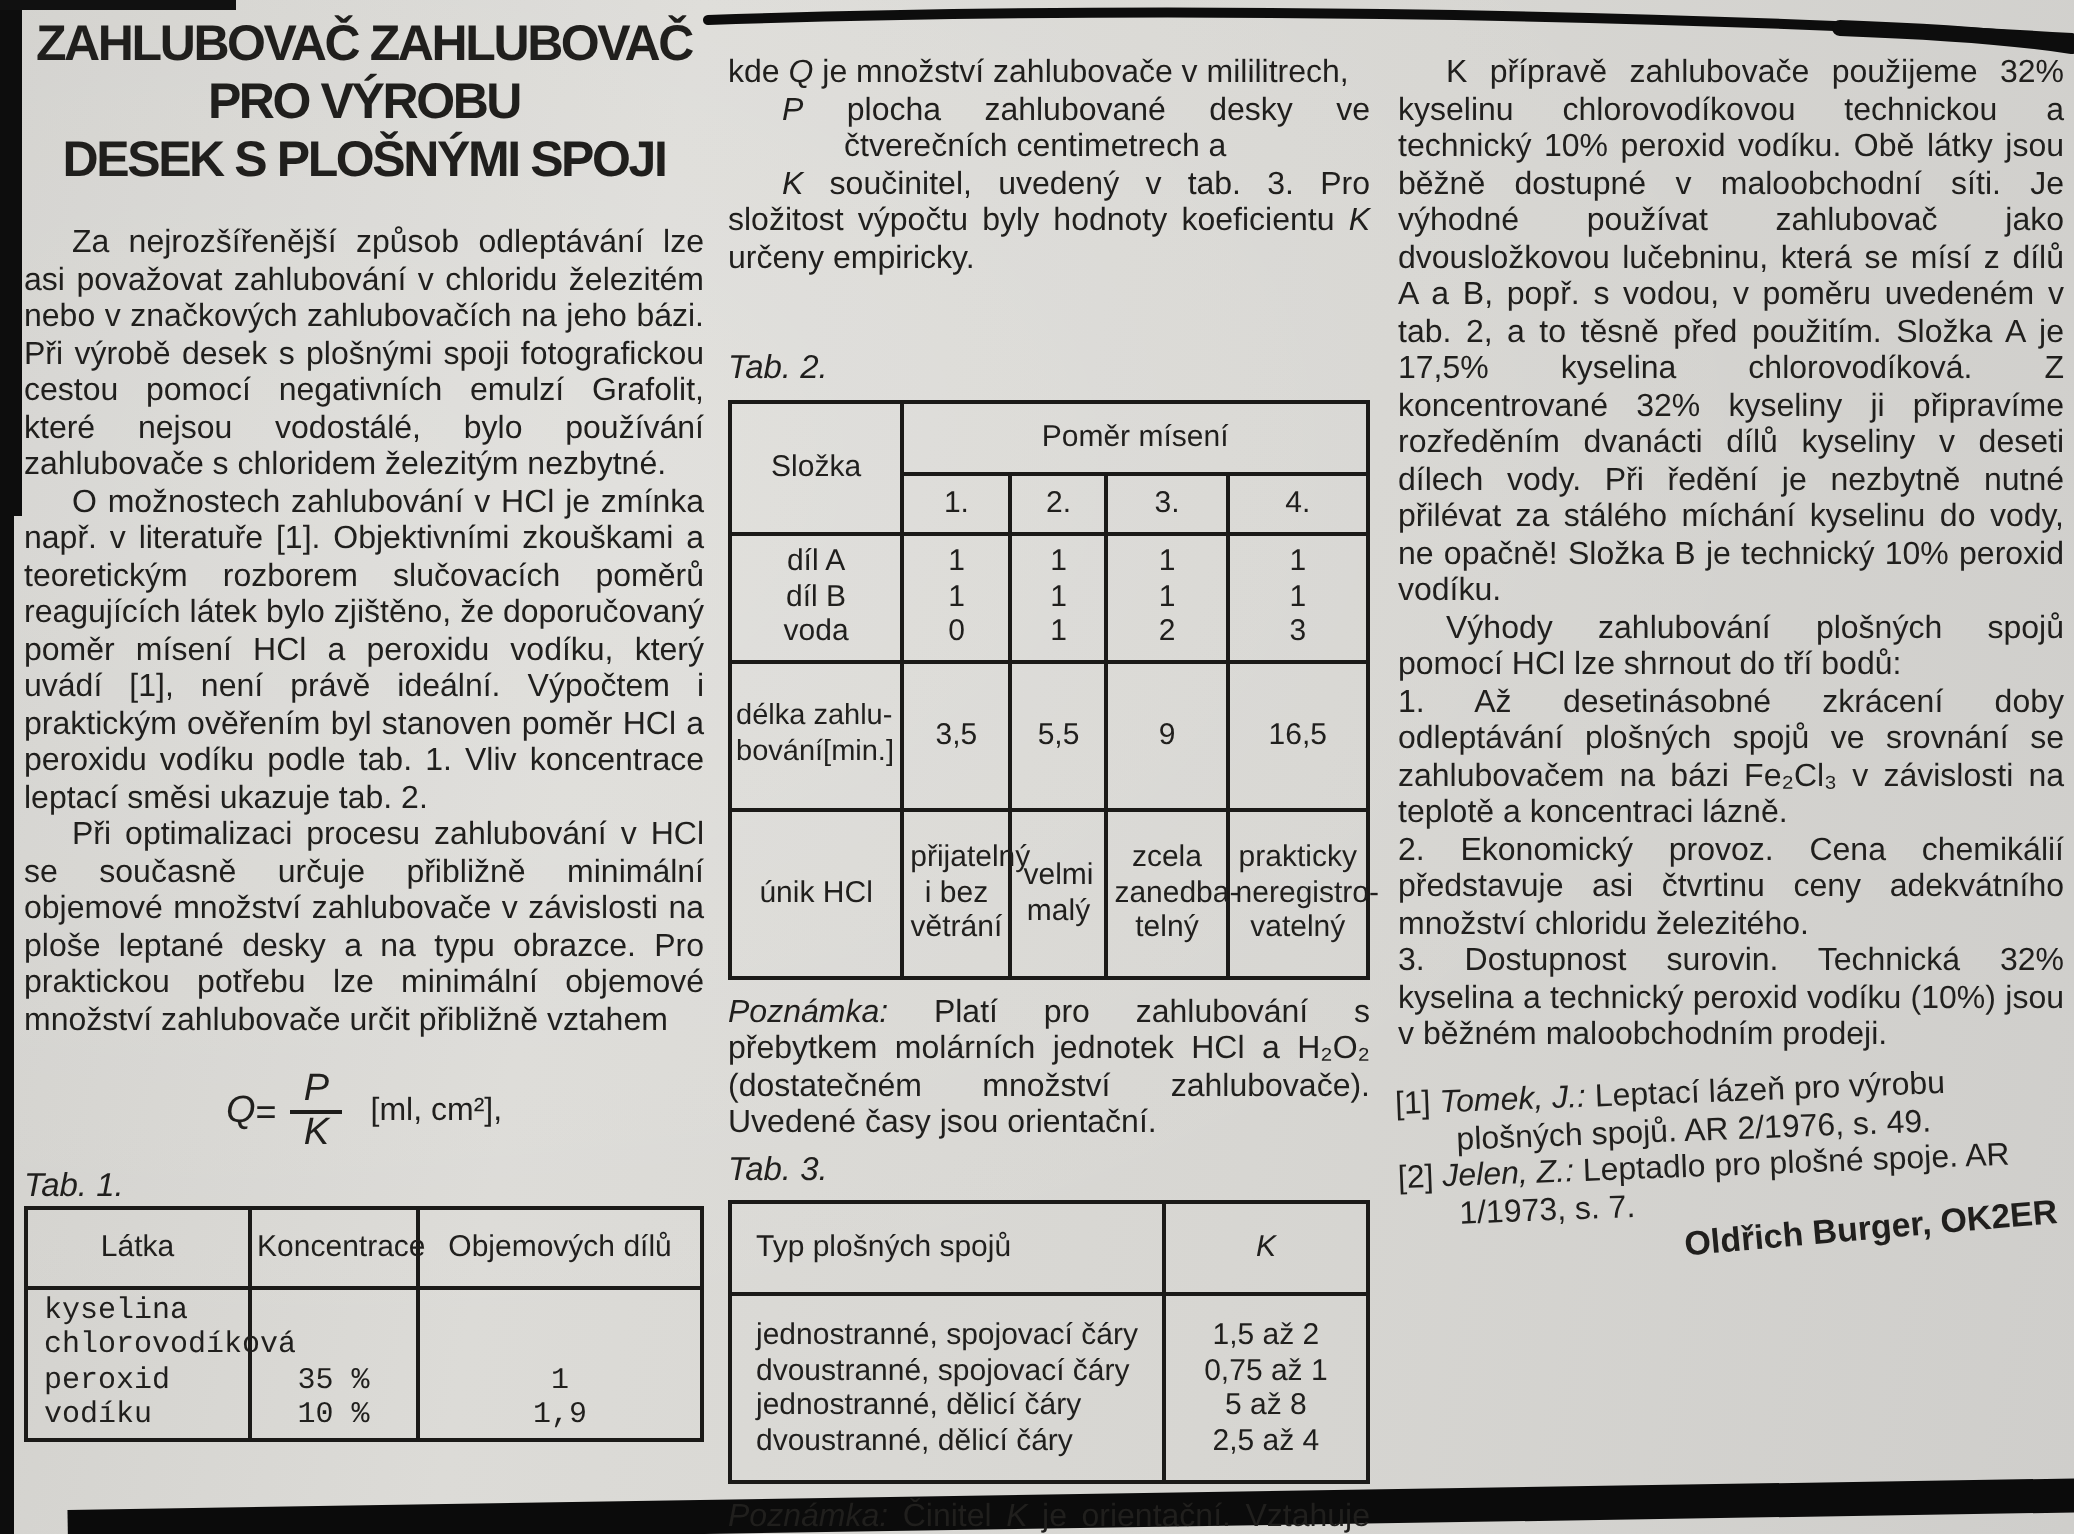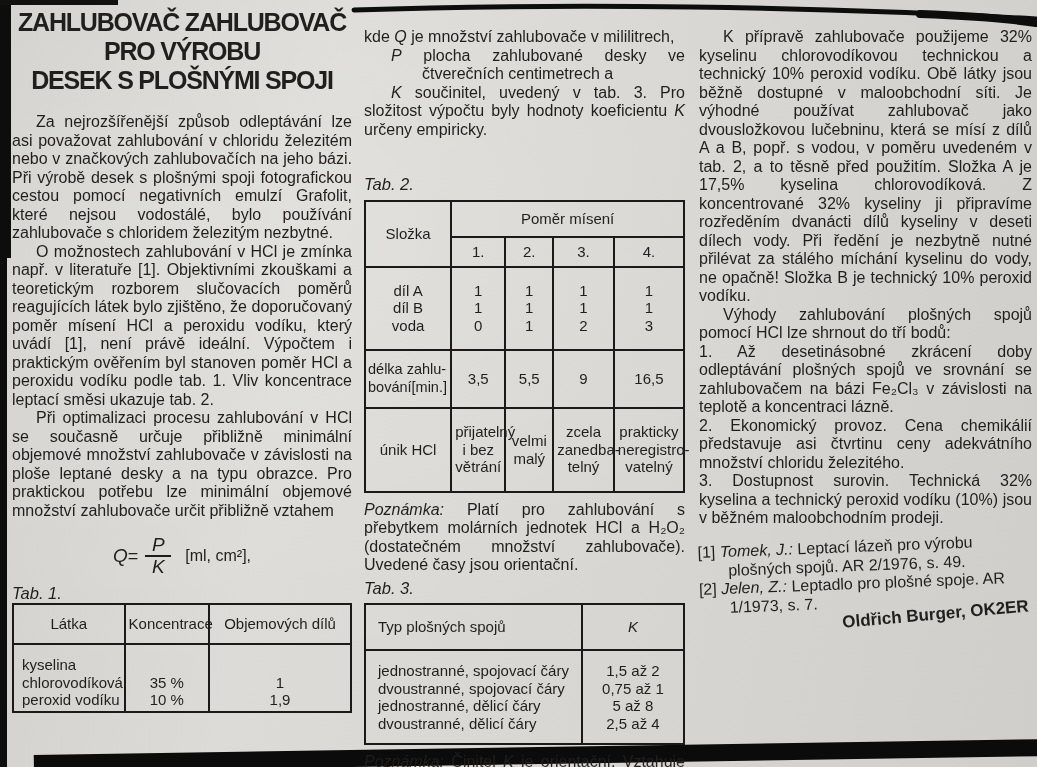--- a/index.html
+++ b/index.html
@@ -42,26 +42,26 @@
   
   table.t { border-collapse:collapse; width:100%; table-layout:fixed;
     font-size:15px; line-height:17.5px; background:transparent; }
   table.t th, table.t td { border:2px solid #1b1a18; font-weight:normal;
     text-align:center; vertical-align:middle; padding:2px 3px; }
   .ml { white-space:pre-line; }
   .vbottom { vertical-align:bottom !important; }
   .tleft { text-align:left !important; padding-left:8px !important; }
 
   .t1 tr.hd { height:40px; }
-  .t1 tr.bd { height:68px; }
+  .t1 tr.bd { height:68px;font-family:Liberation Mono, monospace; }
   .t2 { margin-top:6px; }
   .t2 tr.hd1 { height:36px; }
   .t2 tr.hd2 { height:30px; }
-  .t2 tr.abv { height:83px; }
-  .t2 tr.dlk { height:58px; }
+  .t2 tr.abv { height:64px; }
+  .t2 tr.dlk { height:74px; }
   .t2 tr.unk { height:84px; }
   .t2 .dlk-lbl { font-size:14.5px; padding-left:2px !important; }
   .t3 { margin-top:4px; }
   .t3 tr.hd { height:46px; }
   .t3 tr.bd { height:94px; }
   .t3 .typ { padding-left:12px !important; }
 
   .note { margin-top:8px !important; }
   .note .nlabel { font-style:italic; }
   .kde-hang1 { padding-left:58px; text-indent:-58px; }

